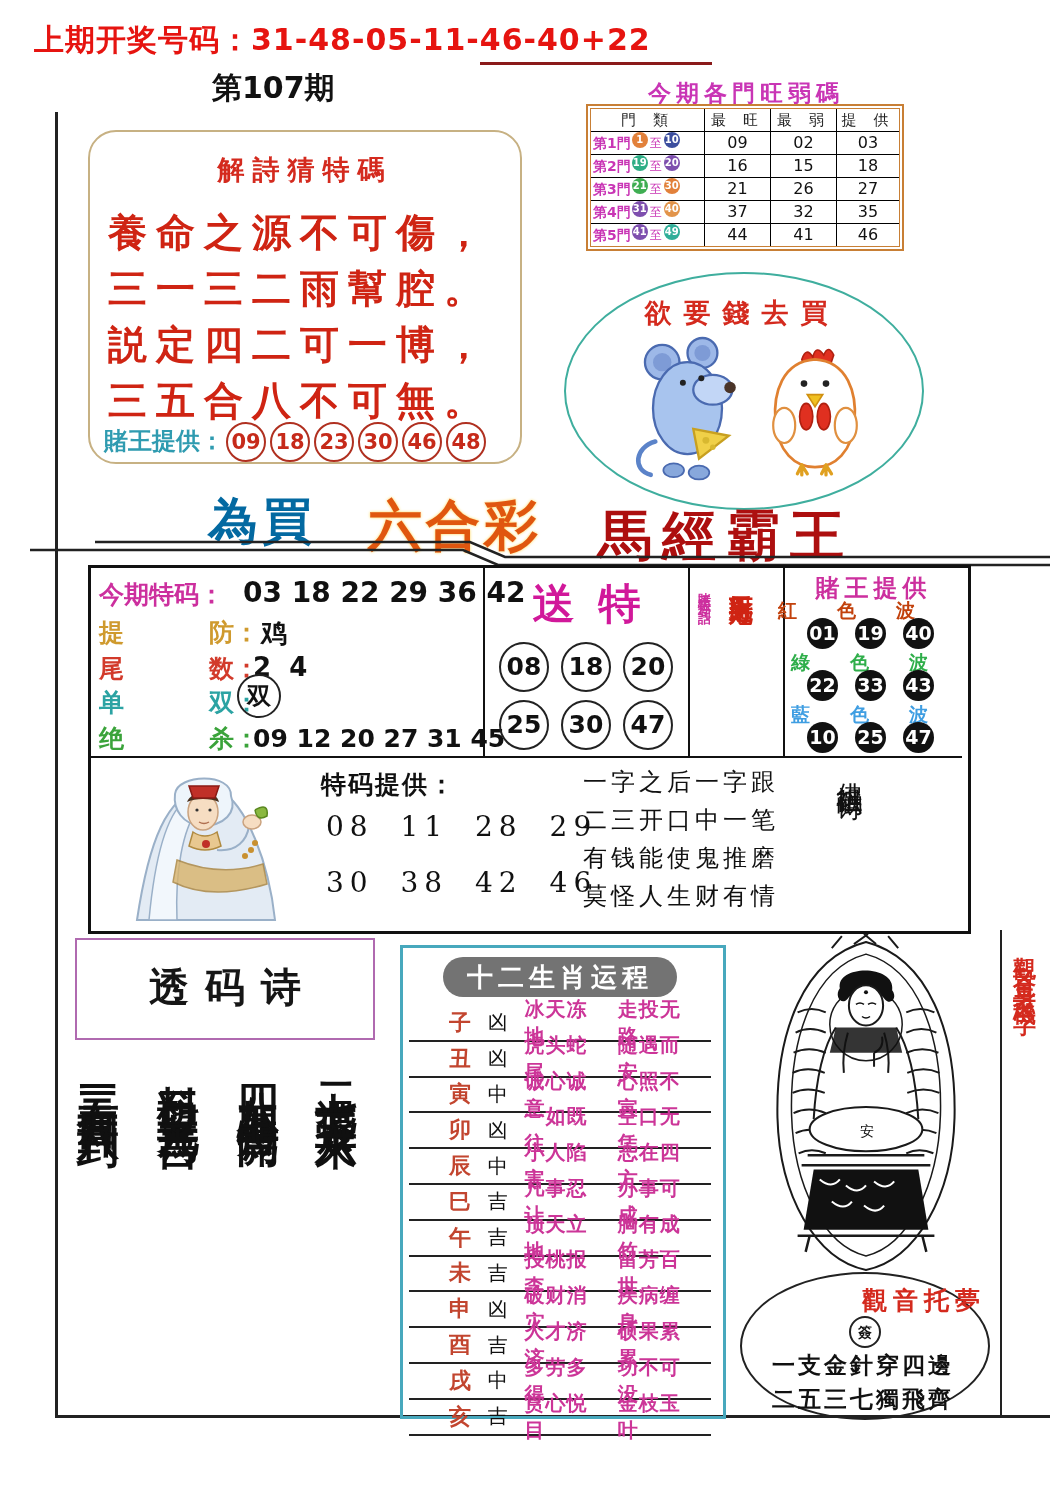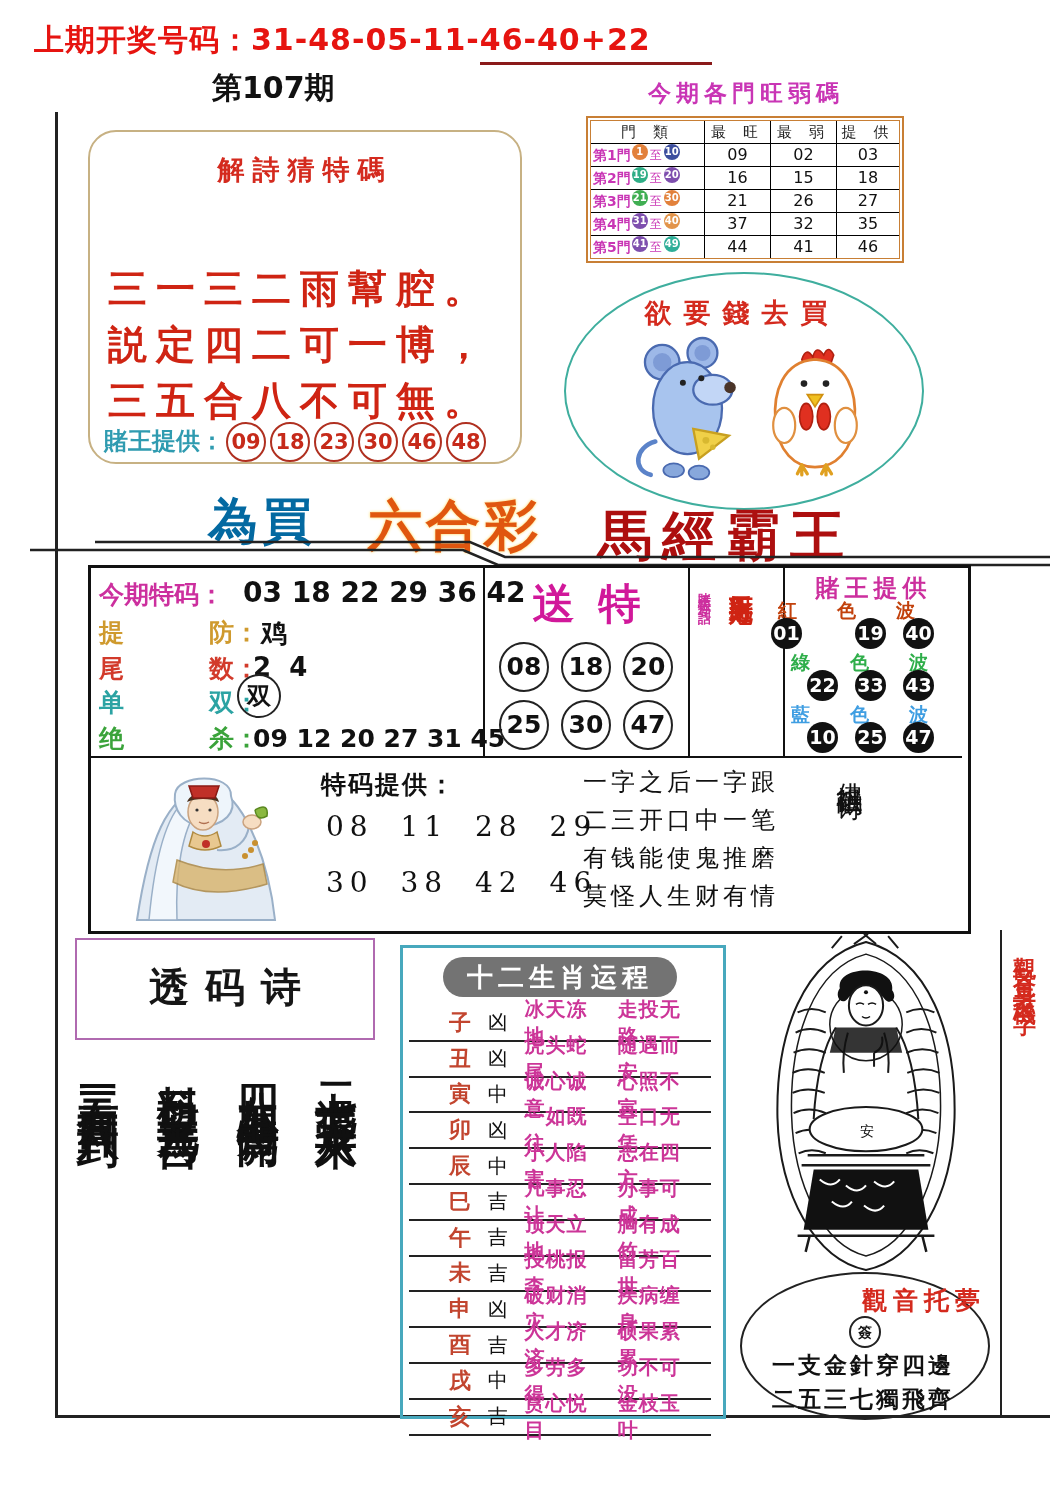--- a/index.html
+++ b/index.html
@@ -14,21 +14,21 @@
   .issue{left:212px;top:68px;font-size:30px;font-weight:bold;color:#111;}
 
   
   .frame-left{left:55px;top:112px;width:3px;height:1306px;background:#222;}
   .frame-bottom{left:55px;top:1415px;width:995px;height:3px;background:#222;}
   .frame-div-right{left:1000px;top:930px;width:2px;height:486px;background:#222;}
 
   
   .door-title{left:596px;top:78px;width:300px;text-align:center;font-size:23px;font-weight:bold;
               color:#c935b5;letter-spacing:5px;}
-  .door-table{left:590px;top:120px;width:308px;border:1px solid #c87f35;outline:2px solid #c87f35;
+  .door-table{left:590px;top:108px;width:308px;border:1px solid #c87f35;outline:2px solid #c87f35;
               outline-offset:2px;background:#fff;}
   .drow{display:grid;grid-template-columns:114px 66px 66px 62px;border-bottom:1px solid #000;}
   .drow:last-child{border-bottom:none;}
   .dcell{border-right:1px solid #000;text-align:center;font-size:16px;color:#111;height:22px;
          line-height:22px;overflow:hidden;}
   .dcell.last{border-right:none;}
   .dhead{font-size:15px;color:#222;letter-spacing:6px;}
   .dname{display:flex;align-items:flex-start;justify-content:flex-start;padding-left:2px;letter-spacing:0;}
   .dlabel{color:#c935b5;font-size:14px;font-weight:bold;}
   .zhi{color:#c935b5;font-size:12px;margin:0 1px;}
@@ -202,20 +202,21 @@
           <span class="ball" style="background-color: rgb(47, 174, 152);">49</span>
         </span>
       <span class="dcell">44</span>
       <span class="dcell">41</span>
       <span class="dcell last">46</span>
     </div>
   </div>
 
   <div class="abs poem-box">
     <div class="abs poem-title">解詩猜特碼</div>
+    <div class="abs poem-line" style="top:74px;">養命之源不可傷，</div>
     <div class="abs poem-line" style="top:130px;">三一三二雨幫腔。</div>
     <div class="abs poem-line" style="top:186px;">説定四二可一博，</div>
     <div class="abs poem-line" style="top:242px;">三五合八不可無。</div>
     <div class="abs poem-prov">
       <span>賭王提供：</span><span class="pnum">09</span><span class="pnum">18</span><span class="pnum">23</span><span class="pnum">30</span><span class="pnum">46</span><span class="pnum">48</span>
     </div>
   </div>
 
   <div class="abs buy-ellipse"></div>
   <div class="abs buy-title">欲要錢去買</div>
@@ -291,21 +292,21 @@
     <div class="scircle" style="left:470px;top:132px;">30</div>
     <div class="scircle" style="left:532px;top:132px;">47</div>
 
     <div class="abs phrase-small">賭王送你一句話</div>
     <div class="abs phrase-big">對比之下二七好</div>
 
     <div class="abs waves-title">賭王提供</div>
     <div class="wave-label" style="top: 30px; color: #c2410c; justify-content: flex-end;">
       <span style="letter-spacing:40px;text-indent:0;white-space:nowrap;">紅色波</span>
     </div>
-    <div class="wball" style="left:680px;top:50px;">01</div>
+    <div class="wball" style="left:716px;top:50px;">01</div>
     <div class="wball" style="left:764px;top:50px;">19</div>
     <div class="wball" style="left:812px;top:50px;">40</div>
     <div class="wave-label" style="top: 82px; color: rgb(47, 174, 74);">
       <span style="letter-spacing:40px;white-space:nowrap;">綠色波</span>
     </div>
     <div class="wball" style="left:716px;top:102px;">22</div>
     <div class="wball" style="left:764px;top:102px;">33</div>
     <div class="wball" style="left:812px;top:102px;">43</div>
     <div class="wave-label" style="top: 134px; color: rgb(63, 158, 226);">
       <span style="letter-spacing:40px;white-space:nowrap;">藍色波</span>

